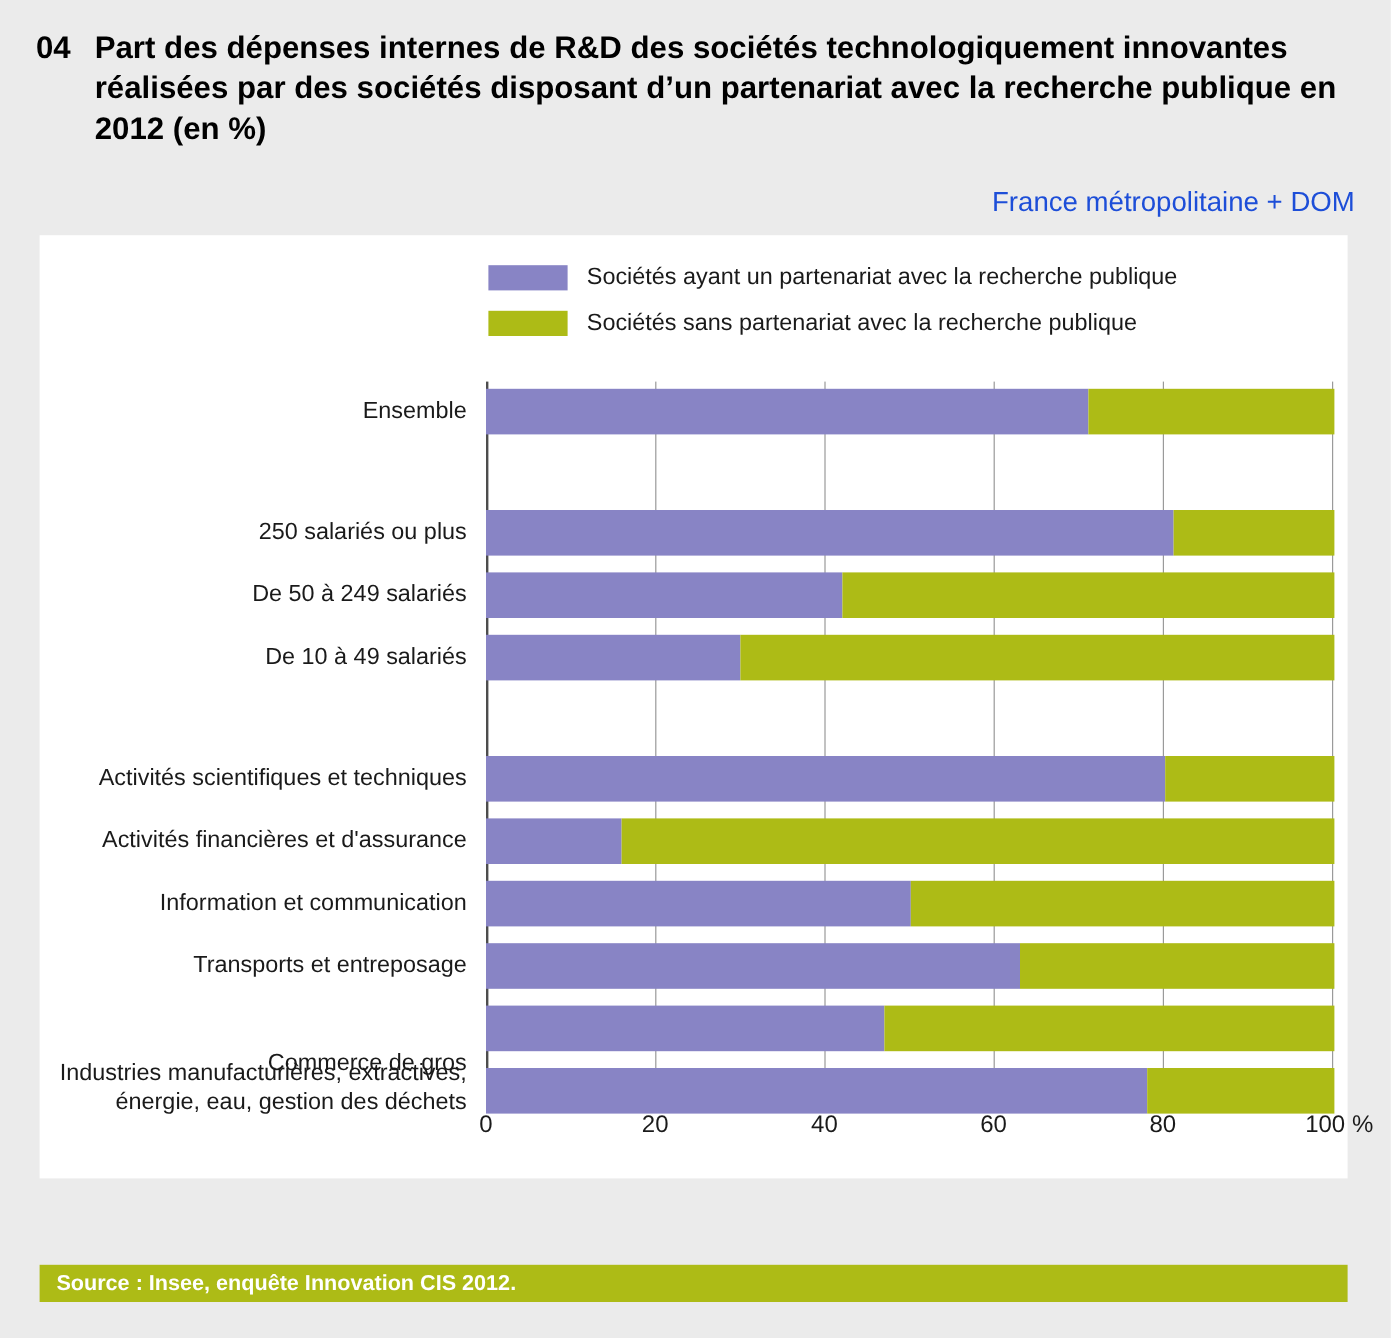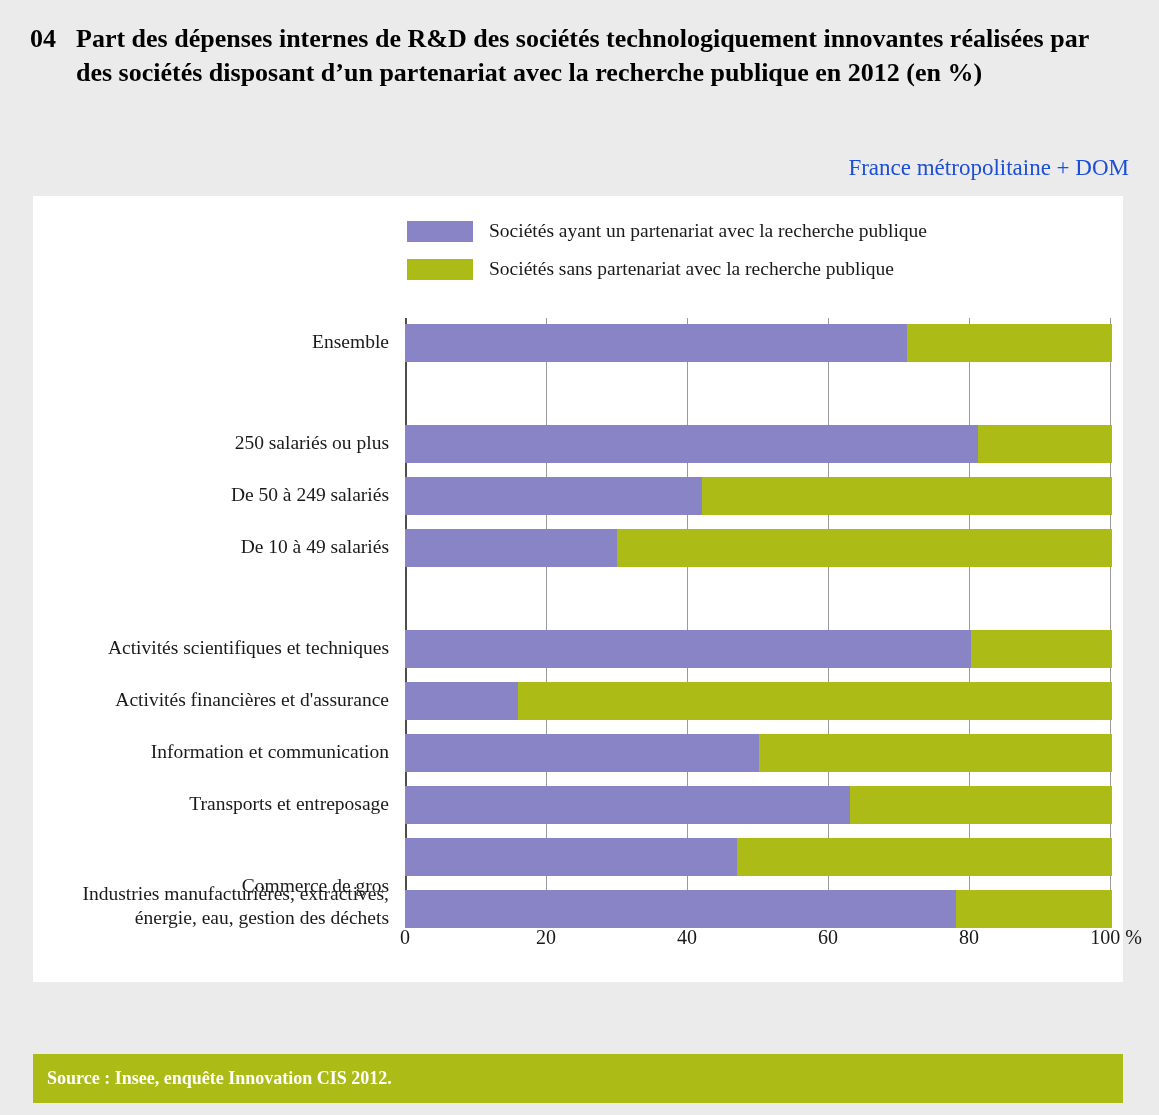--- a/index.html
+++ b/index.html
@@ -11,21 +11,20 @@
     height: 1115px;
     background: #ebebeb;
     font-family: "Liberation Sans", sans-serif;
     color: #000;
     overflow: hidden;
   }
   .page {
     position: relative;
     width: 1159px;
     height: 1115px;
-    font-family: Liberation Serif, serif;
   }
 
   
   .title-block {
     position: absolute;
     left: 30px;
     top: 22px;
     width: 1110px;
     display: flex;
     align-items: flex-start;
@@ -169,21 +168,21 @@
     width: 1055px;
     font-size: 18.5px;
     line-height: 25px;
     color: #1a1a1a;
   }
   .source-bar {
     position: absolute;
     left: 33px;
     top: 1054px;
     width: 1090px;
-    height: 49px;
+    height: 31px;
     background: #adbb16;
     display: flex;
     align-items: center;
   }
   .source-text {
     color: #ffffff;
     font-size: 18px;
     font-weight: bold;
     padding-left: 14px;
   }

